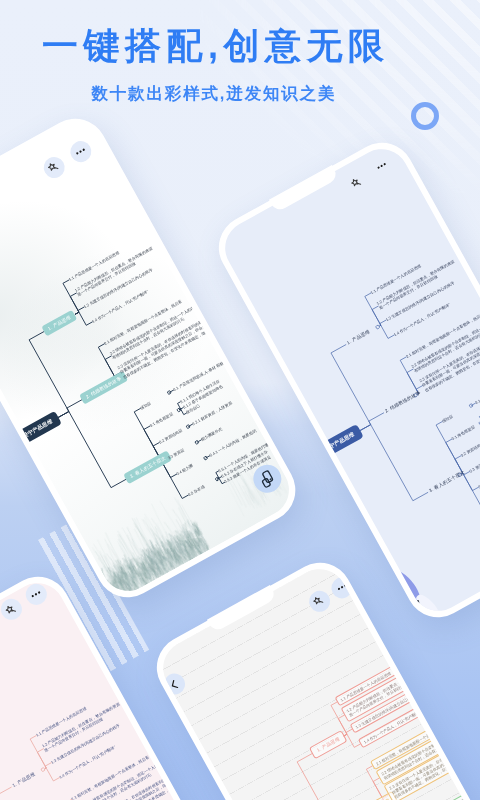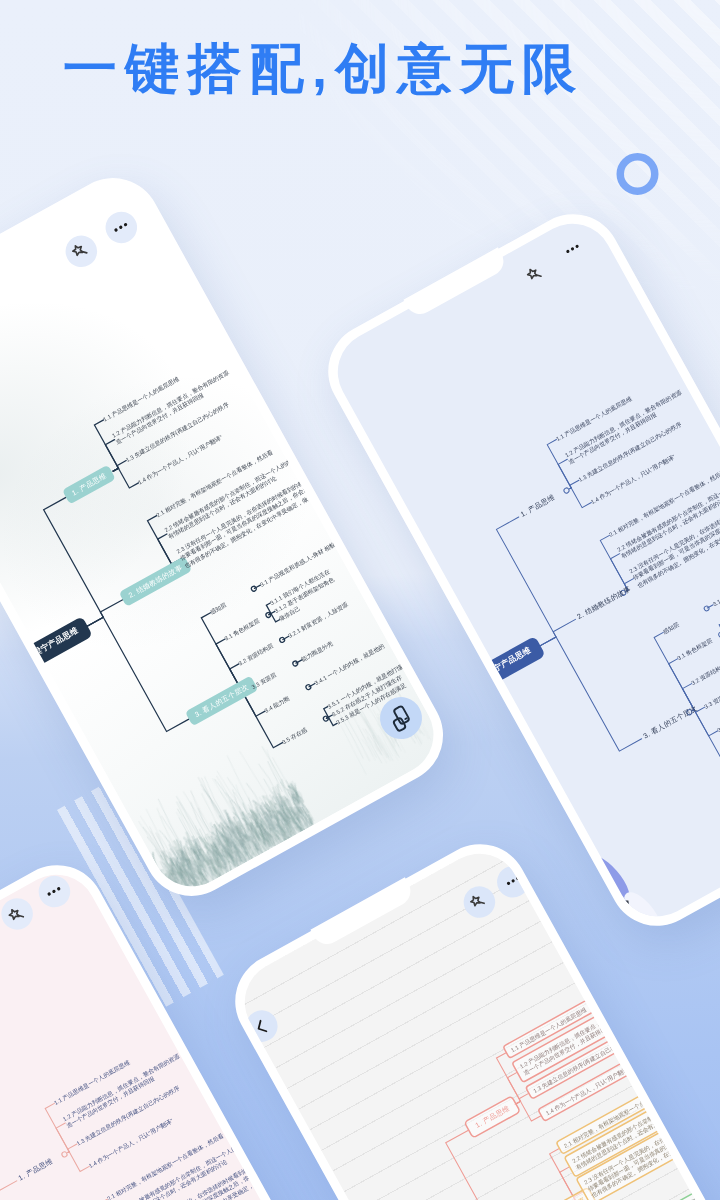--- a/index.html
+++ b/index.html
@@ -54,20 +54,21 @@
 <body>
 
 <div class="stage">
   <div class="bg-base"></div>
   <div class="bg-diag"></div>
   <div class="stripes" style="left:38px;top:540px"></div>
   <div class="ring" style="left:411px;top:102px"></div>
 
   <div class="hero">
     <div class="hero-title" style="margin-top:22px">一键搭配,创意无限</div>
+    <div class="hero-sub" style="margin-top:12px">数十款出彩样式,迸发知识之美</div>
   </div>
 
   <div id="phones">
       <div class="phone" style="left: -8px; top: 132px; width: 219px; height: 452px; transform: rotate(-29deg);">
         <div class="screen" style="background: rgb(255, 255, 255);">
           <div class="chip" style="left: 143.8px; top: 19.9px; width: 21px; height: 21px; background: rgb(227, 235, 250);">
             <span style="display: flex; align-items: center; justify-content: center; line-height: 0;">
               <svg viewBox="0 0 24 24" width="12.5" height="12.5" fill="none" stroke="#3a3a3a" stroke-width="2.1" stroke-linecap="round" stroke-linejoin="round">
                 <path d="M9.2 2.6 11 6.6l4.4.5-3.2 3 .9 4.3-3.9-2.2-3.9 2.2.9-4.3-3.2-3 4.4-.5z"></path>
                 <path d="M12.6 12.6 17.6 17.6"></path>

